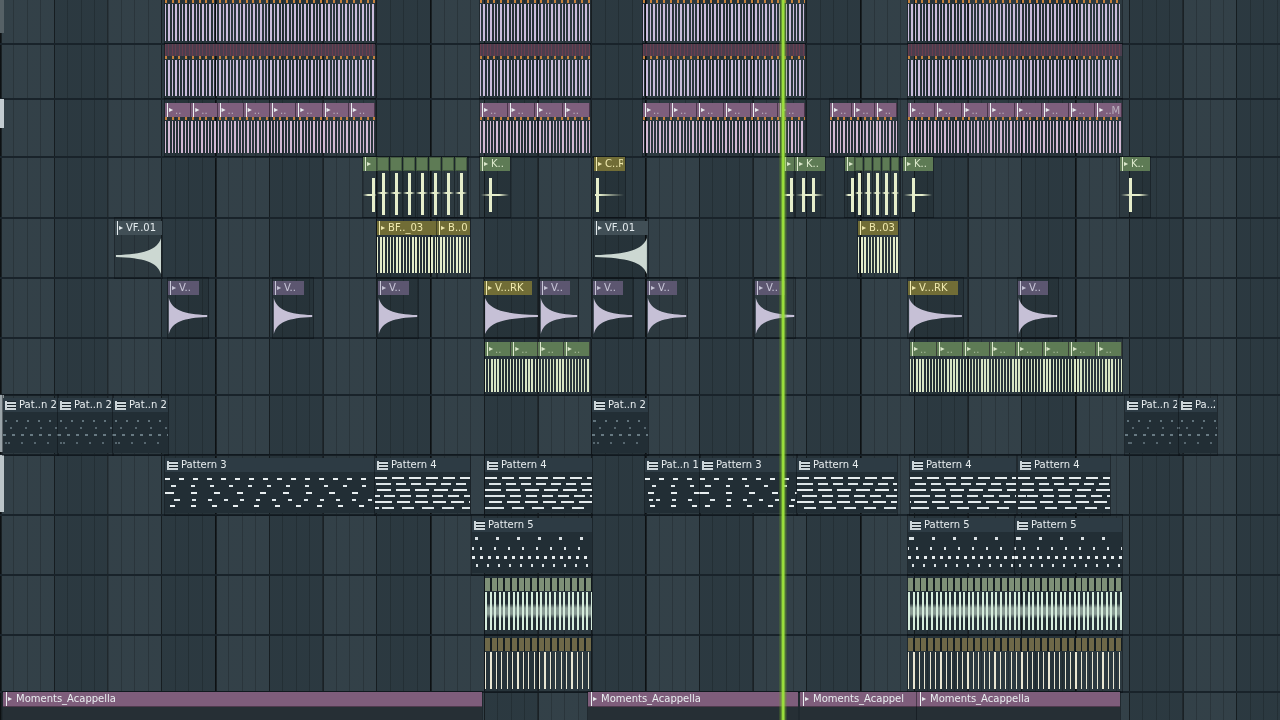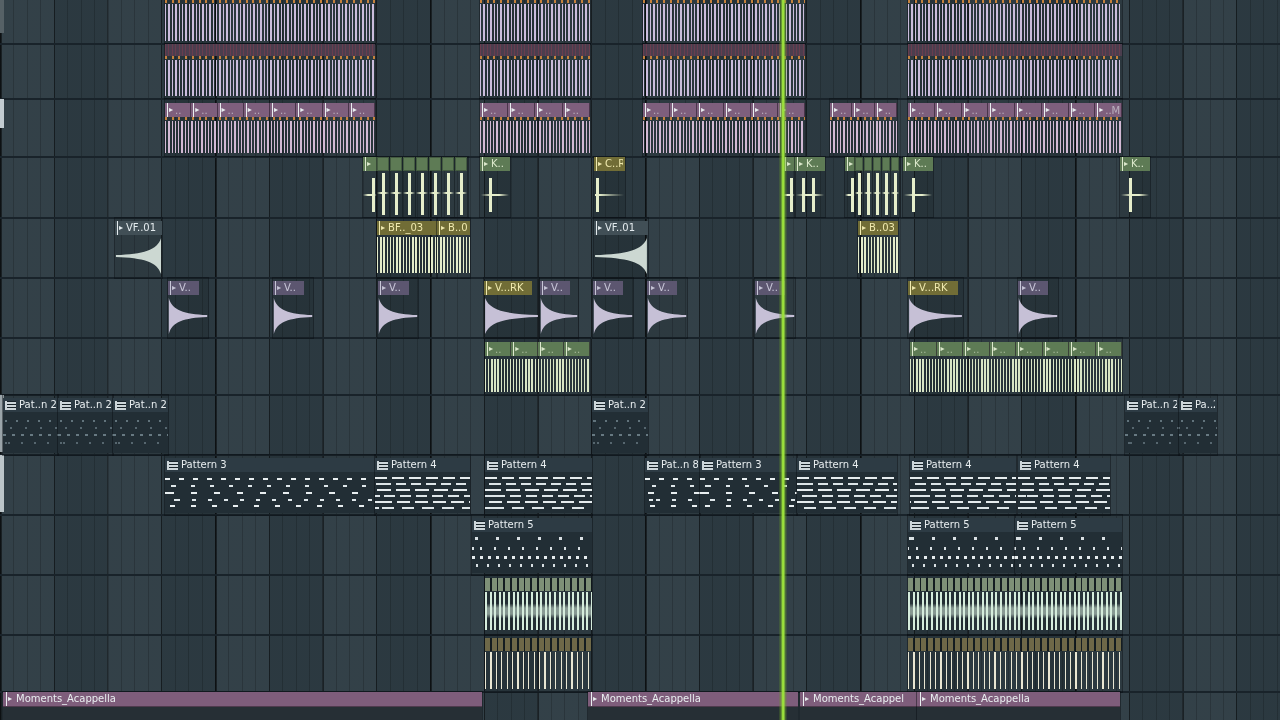--- a/index.html
+++ b/index.html
@@ -714,21 +714,21 @@
     <div class="clip" style="left: 485px; top: 455px; width: 107px; height: 60px;">
       <div class="hd pat">
         <span class="picon"></span>
         <span class="lbl">Pattern 4</span>
       </div>
       <div class="pbody notes-chords"></div>
     </div>
     <div class="clip" style="left: 645px; top: 455px; width: 55px; height: 60px;">
       <div class="hd pat">
         <span class="picon"></span>
-        <span class="lbl">Pat..n 8</span>
+        <span class="lbl">Pat..n 1</span>
       </div>
       <div class="pbody notes-melody"></div>
     </div>
     <div class="clip" style="left: 700px; top: 455px; width: 97px; height: 60px;">
       <div class="hd pat">
         <span class="picon"></span>
         <span class="lbl">Pattern 3</span>
       </div>
       <div class="pbody notes-melody"></div>
     </div>

